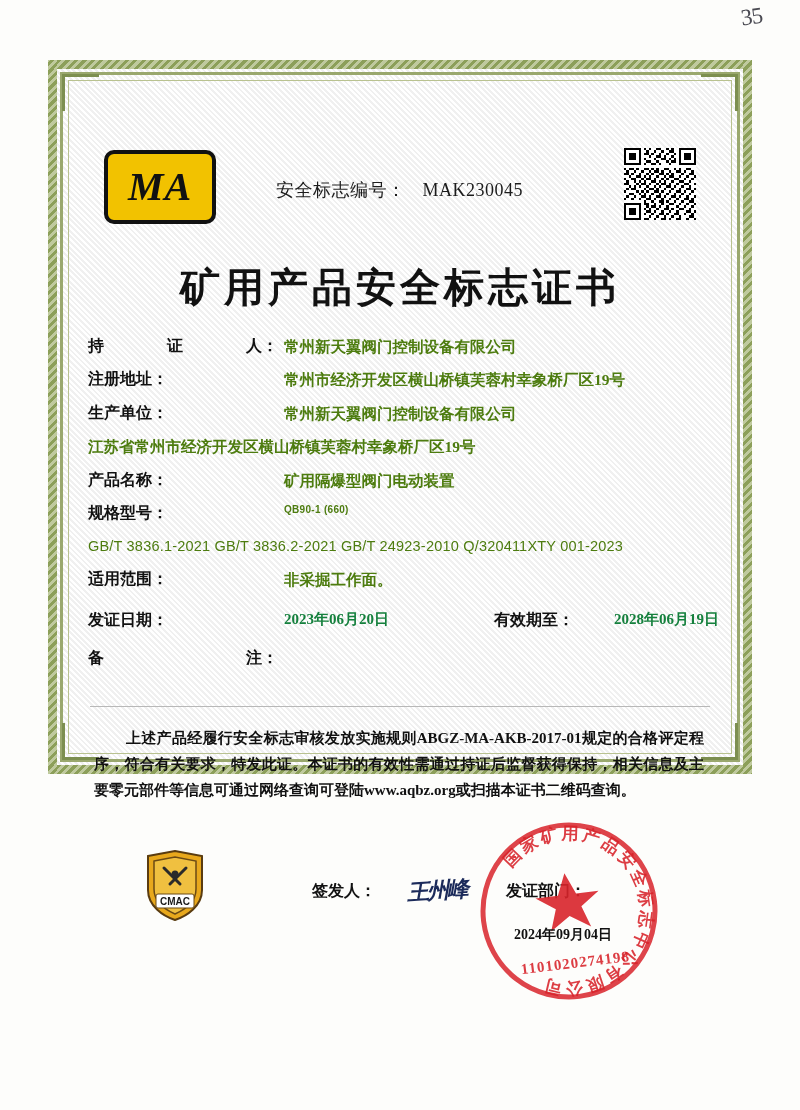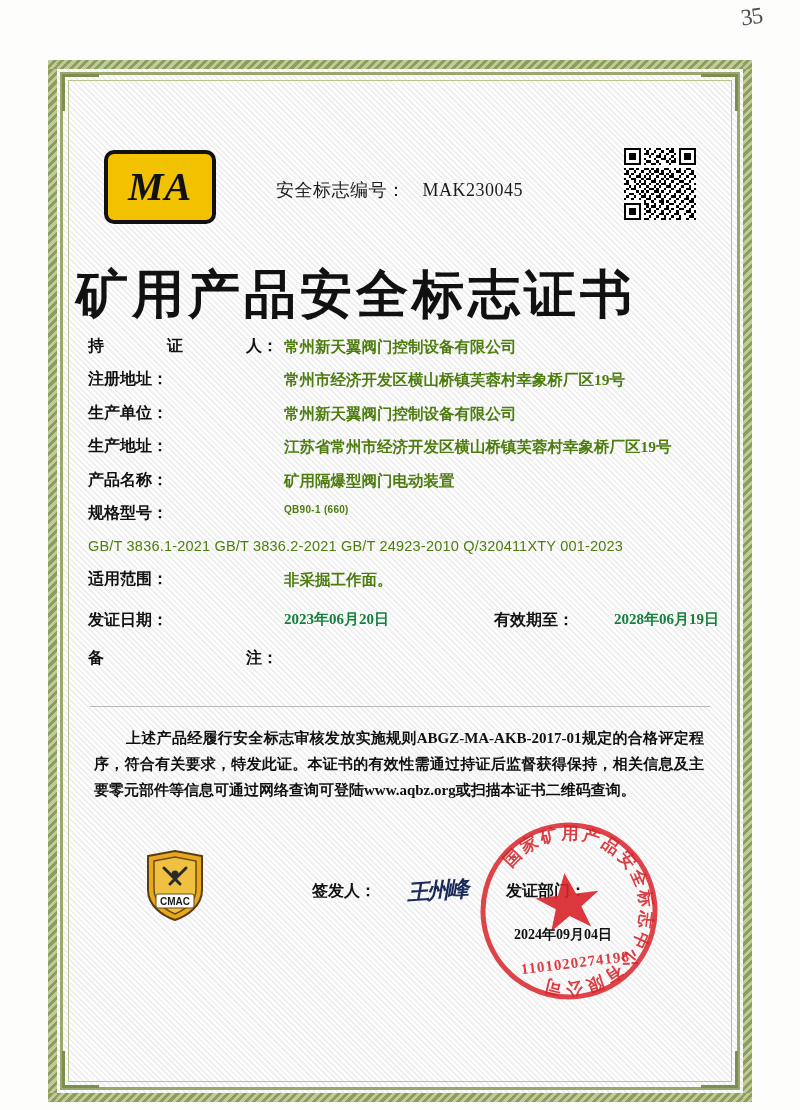--- a/index.html
+++ b/index.html
@@ -33,21 +33,21 @@
     transform: rotate(-8deg);
     letter-spacing: -1px;
   }
 
   
   .certificate {
     position: absolute;
     left: 48px;
     top: 60px;
     width: 704px;
-    height: 1042px;
+    height: 714px;
     background: #ffffff;
     box-sizing: border-box;
   }
 
   
   .border-outer {
     position: absolute;
     left: 0; top: 0; right: 0; bottom: 0;
     border: 9px solid #8a9a5b;
     background:
@@ -148,24 +148,24 @@
     margin-left: 12px;
     font-family: "Liberation Serif", serif;
   }
 
   
   .title {
     position: absolute;
     left: 0;
     right: 0;
     top: 172px;
-    text-align: left;
-    font-family: "Liberation Serif", serif;
-    font-weight: bold;
-    font-size: 52px;
+    text-align: center;
+    font-family: "Liberation Serif", serif;
+    font-weight: bold;
+    font-size: 40px;
     letter-spacing: 4px;
     color: #111;
   }
 
   
   .fields {
     position: absolute;
     left: 12px;
     right: 18px;
     top: 248px;
@@ -591,21 +591,20 @@
           <div class="label">注册地址：</div>
           <div class="value">常州市经济开发区横山桥镇芙蓉村幸象桥厂区19号</div>
         </div>
 
         <div class="row">
           <div class="label">生产单位：</div>
           <div class="value">常州新天翼阀门控制设备有限公司</div>
         </div>
 
         <div class="row">
-          <div class="label">生产地址：</div>
           <div class="value">江苏省常州市经济开发区横山桥镇芙蓉村幸象桥厂区19号</div>
         </div>
 
         <div class="row">
           <div class="label">产品名称：</div>
           <div class="value">矿用隔爆型阀门电动装置</div>
         </div>
 
         <div class="row">
           <div class="label">规格型号：</div>

